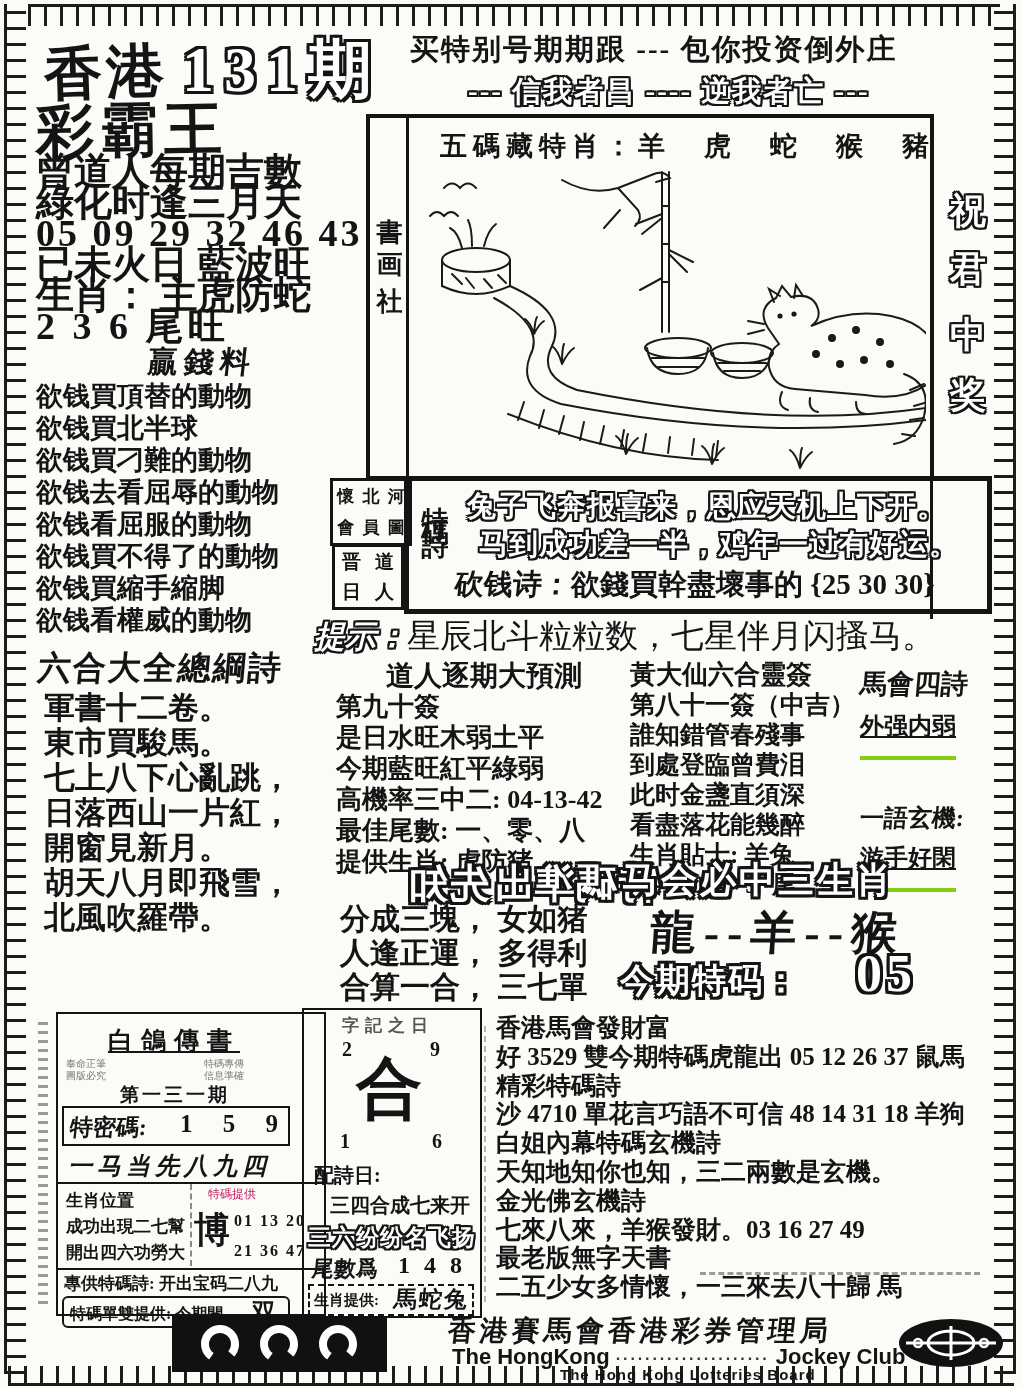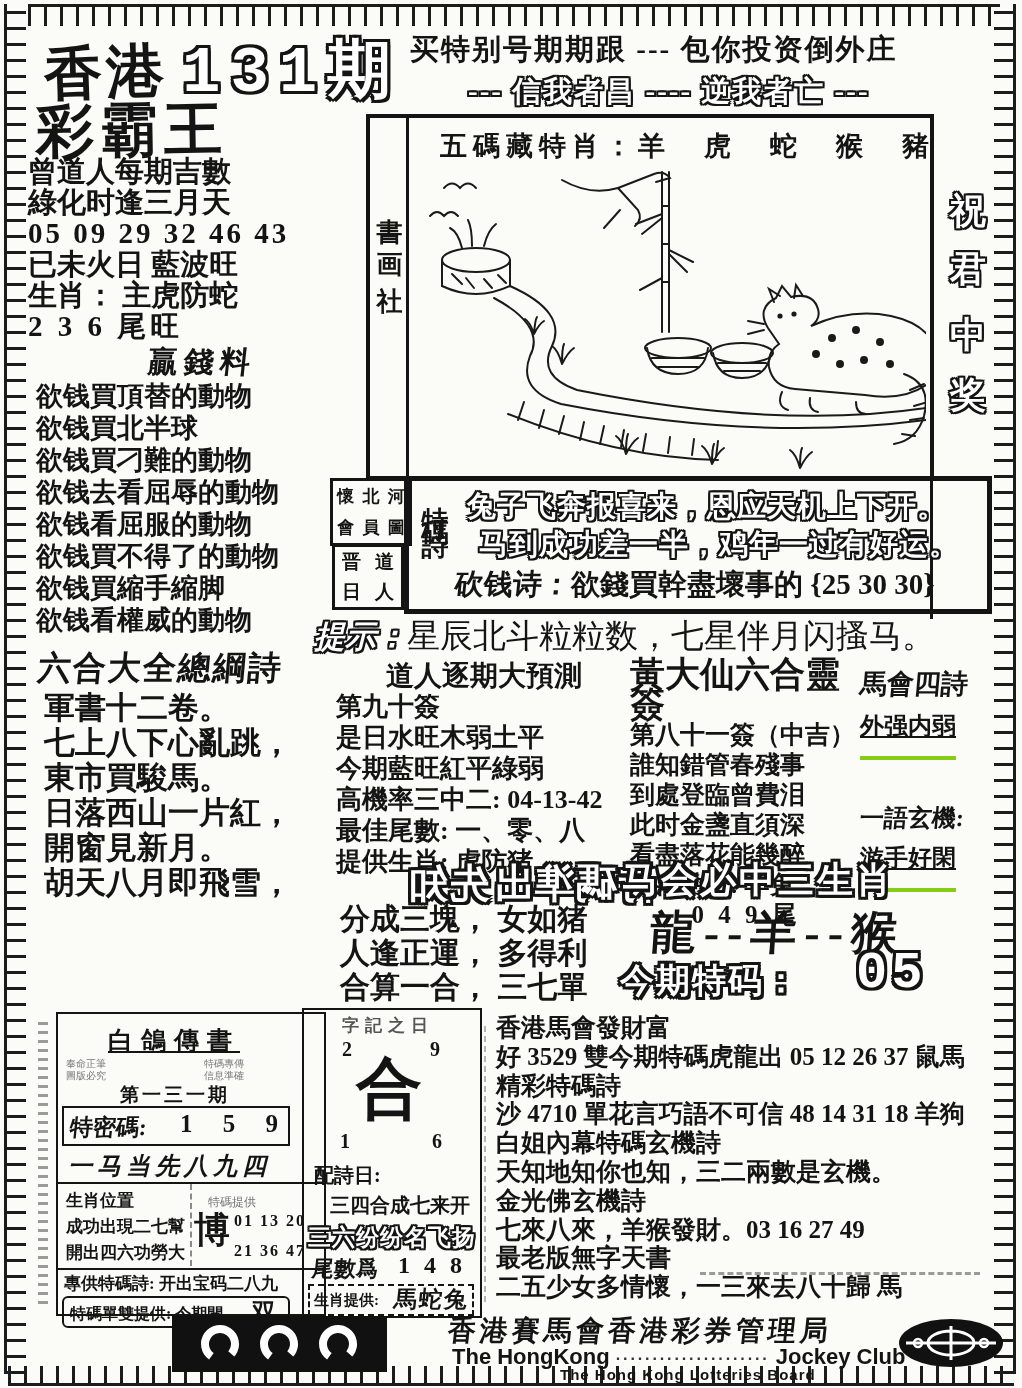--- a/index.html
+++ b/index.html
@@ -8,21 +8,21 @@
   .t{position:absolute;white-space:nowrap;}
   .b{font-weight:bold;}
   .bb{font-weight:900;}
   .sans{font-family:"Liberation Sans","DejaVu Sans",sans-serif;}
   
   .ol{color:#fff;font-weight:bold;
       text-shadow:-2px -2px 0 #141414,2px -2px 0 #141414,-2px 2px 0 #141414,2px 2px 0 #141414,
                   -2px 0 0 #141414,2px 0 0 #141414,0 -2px 0 #141414,0 2px 0 #141414;}
   .ol3{color:#fff;font-weight:900;
       text-shadow:-3px -3px 0 #141414,3px -3px 0 #141414,-3px 3px 0 #141414,3px 3px 0 #141414,
-                  -3px 0 0 #141414,3px 0 0 #141414,0 -3px 0 #141414,0 3px 0 #141414;font-family:Liberation Mono, monospace;}
+                  -3px 0 0 #141414,3px 0 0 #141414,0 -3px 0 #141414,0 3px 0 #141414;}
   .vert{writing-mode:vertical-rl;}
   .ul{border-bottom:4px solid #84cc16;padding-bottom:14px;text-decoration:underline;}
   
   .cr{position:absolute;}
   .crh{background:repeating-linear-gradient(90deg,#1c1c1c 0 3px,transparent 3px 16px);}
   .crv{background:repeating-linear-gradient(0deg,#1c1c1c 0 3px,transparent 3px 16px);}
   .cr::after{content:'';position:absolute;background:#1c1c1c;}
   .crTop::after{left:0;right:0;top:0;height:3px;}
   .crBot::after{left:0;right:0;bottom:0;height:3px;}
   .crLeft::after{top:0;bottom:0;left:0;width:3px;}
@@ -41,21 +41,21 @@
   <div class="cr crh crBot" style="left:8px;right:8px;bottom:2px;height:20px;"></div>
   <div class="cr crv crLeft" style="left:4px;top:4px;bottom:14px;width:22px;"></div>
   <div class="cr crv crRight" style="right:6px;top:4px;bottom:14px;width:22px;"></div>
 
   <div class="t bb" style="left:44px;top:34px;font-size:58px;letter-spacing:4px;transform:rotate(-2deg);">香港</div>
   <div class="t ol3" style="left:182px;top:26px;font-size:64px;letter-spacing:10px;">131期</div>
   <div class="t bb" style="left:36px;top:92px;font-size:58px;letter-spacing:6px;transform:rotate(-1deg);">彩霸王</div>
   <div class="t bb" style="left:410px;top:30px;font-size:29px;letter-spacing:2px;">买特别号期期跟 --- 包你投资倒外庄</div>
   <div class="t ol" style="left:468px;top:72px;font-size:29px;letter-spacing:2px;">--- 信我者昌 ---- 逆我者亡 ---</div>
 
-  <div class="t" style="left:28px;top:156px;font-size:29px;line-height:31px;font-weight:bold;">
+  <div class="t" style="left:36px;top:156px;font-size:38px;line-height:31px;font-weight:bold;">
     <div>曾道人每期吉數</div>
     <div>綠化时逢三月天</div>
     <div style="letter-spacing:3px;">05 09 29 32 46 43</div>
     <div>已未火日 藍波旺</div>
     <div>生肖： 主虎防蛇</div>
     <div style="letter-spacing:4px;">2 3 6 尾旺</div>
   </div>
 
   <div class="t bb" style="left:148px;top:342px;font-size:30px;letter-spacing:6px;transform:skewX(-6deg);">贏錢料</div>
   <div class="t" style="left:36px;top:380px;font-size:27px;line-height:32px;font-weight:bold;">
@@ -65,25 +65,26 @@
     <div>欲钱去看屈辱的動物</div>
     <div>欲钱看屈服的動物</div>
     <div>欲钱買不得了的動物</div>
     <div>欲钱買縮手縮脚</div>
     <div>欲钱看權威的動物</div>
   </div>
 
   <div class="t bb" style="left:38px;top:646px;font-size:33px;letter-spacing:2px;transform:skewX(-5deg);">六合大全總綱詩</div>
   <div class="t" style="left:44px;top:690px;font-size:31px;line-height:35px;font-weight:bold;">
     <div>軍書十二卷。</div>
+    <div>東市買駿馬。</div>
     <div>七上八下心亂跳，</div>
-    <div>東市買駿馬。</div>
     <div>日落西山一片紅，</div>
     <div>開窗見新月。</div>
     <div>胡天八月即飛雪，</div>
+    <div>北風吹羅帶。</div>
   </div>
 
   <div class="box" style="left:366px;top:114px;width:560px;height:358px;">
     <div style="position:absolute;left:36px;top:0;bottom:0;border-right:3px solid #141414;"></div>
     <div class="t vert" style="left:2px;top:80px;font-size:26px;letter-spacing:34px;font-weight:bold;">書画社</div>
     <div class="t b" style="left:70px;top:10px;font-size:27px;letter-spacing:6px;">五碼藏特肖：羊　虎　蛇　猴　豬</div>
     <svg style="position:absolute;left:42px;top:40px;" width="514" height="314" viewBox="0 0 514 314" fill="none" stroke="#1a1a1a" stroke-width="2" stroke-linecap="round">
 
       <path d="M32 30 q8 -9 16 0 q8 -9 16 0"></path>
       <path d="M18 58 q7 -8 14 0 q7 -8 14 0"></path>
@@ -166,21 +167,21 @@
   <div class="t" style="left:336px;top:660px;width:296px;font-size:26px;line-height:31px;font-weight:bold;white-space:normal;">
     <div class="b" style="font-size:28px;text-align:center;">道人逐期大預測</div>
     <div>第九十簽</div>
     <div>是日水旺木弱土平</div>
     <div>今期藍旺紅平綠弱</div>
     <div>高機率三中二: 04-13-42</div>
     <div>最佳尾數: 一、零、八</div>
     <div>提供生肖: 虎防猪</div>
   </div>
   <div class="t" style="left:630px;top:660px;width:232px;font-size:25px;line-height:30px;font-weight:bold;white-space:normal;">
-    <div class="b" style="font-size:35px;">黃大仙六合靈簽</div>
+    <div class="b" style="font-size:26px;">黃大仙六合靈簽</div>
     <div>第八十一簽（中吉）</div>
     <div>誰知錯管春殘事</div>
     <div>到處登臨曾費泪</div>
     <div>此时金盞直須深</div>
     <div>看盡落花能幾醉</div>
     <div>生肖貼士: 羊兔</div>
     <div style="text-align:center;letter-spacing:4px;">0 4 9 尾</div>
   </div>
   <div class="t" style="left:860px;top:666px;width:126px;">
     <div class="bb" style="font-size:27px;transform:skewX(-5deg);">馬會四詩</div>
@@ -218,21 +219,21 @@
       <span class="t b" style="left:116px;top:2px;font-size:25px;letter-spacing:12px;">1 5 9</span>
     </div>
     <div class="t b" style="left:10px;top:136px;font-size:24px;letter-spacing:5px;font-style:italic;">一马当先八九四</div>
     <div style="position:absolute;left:0;right:0;top:168px;border-top:2px solid #141414;"></div>
     <div class="t" style="left:8px;top:174px;font-size:17px;line-height:26px;font-weight:bold;">
       <div>生肖位置</div>
       <div>成功出現二七幫</div>
       <div>開出四六功勞大</div>
     </div>
     <div class="dashv" style="left:132px;top:170px;height:82px;"></div>
-    <div class="t" style="left:150px;top:180px;font-size:12px;color:#737373;filter:blur(0.3px);">特碼提供</div>
+    <div class="t" style="left:150px;top:172px;font-size:12px;color:#be185d;filter:blur(0.3px);">特碼提供</div>
     <div class="t bb" style="left:136px;top:192px;font-size:36px;">博</div>
     <div class="t b" style="left:176px;top:192px;font-size:16px;line-height:30px;letter-spacing:2px;">
       <div>01 13 20</div>
       <div>21 36 47</div>
     </div>
     <div style="position:absolute;left:0;right:0;top:254px;border-top:2px solid #141414;"></div>
     <div class="t b" style="left:6px;top:258px;font-size:17px;">專供特碼詩: 开出宝码二八九</div>
     <div style="position:absolute;left:4px;top:282px;width:224px;height:28px;border:2px solid #141414;border-radius:6px;">
       <span class="t b" style="left:6px;top:6px;font-size:16px;">特碼單雙提供: 今期開</span>
       <span class="t bb" style="left:188px;top:-2px;font-size:24px;">双</span>

